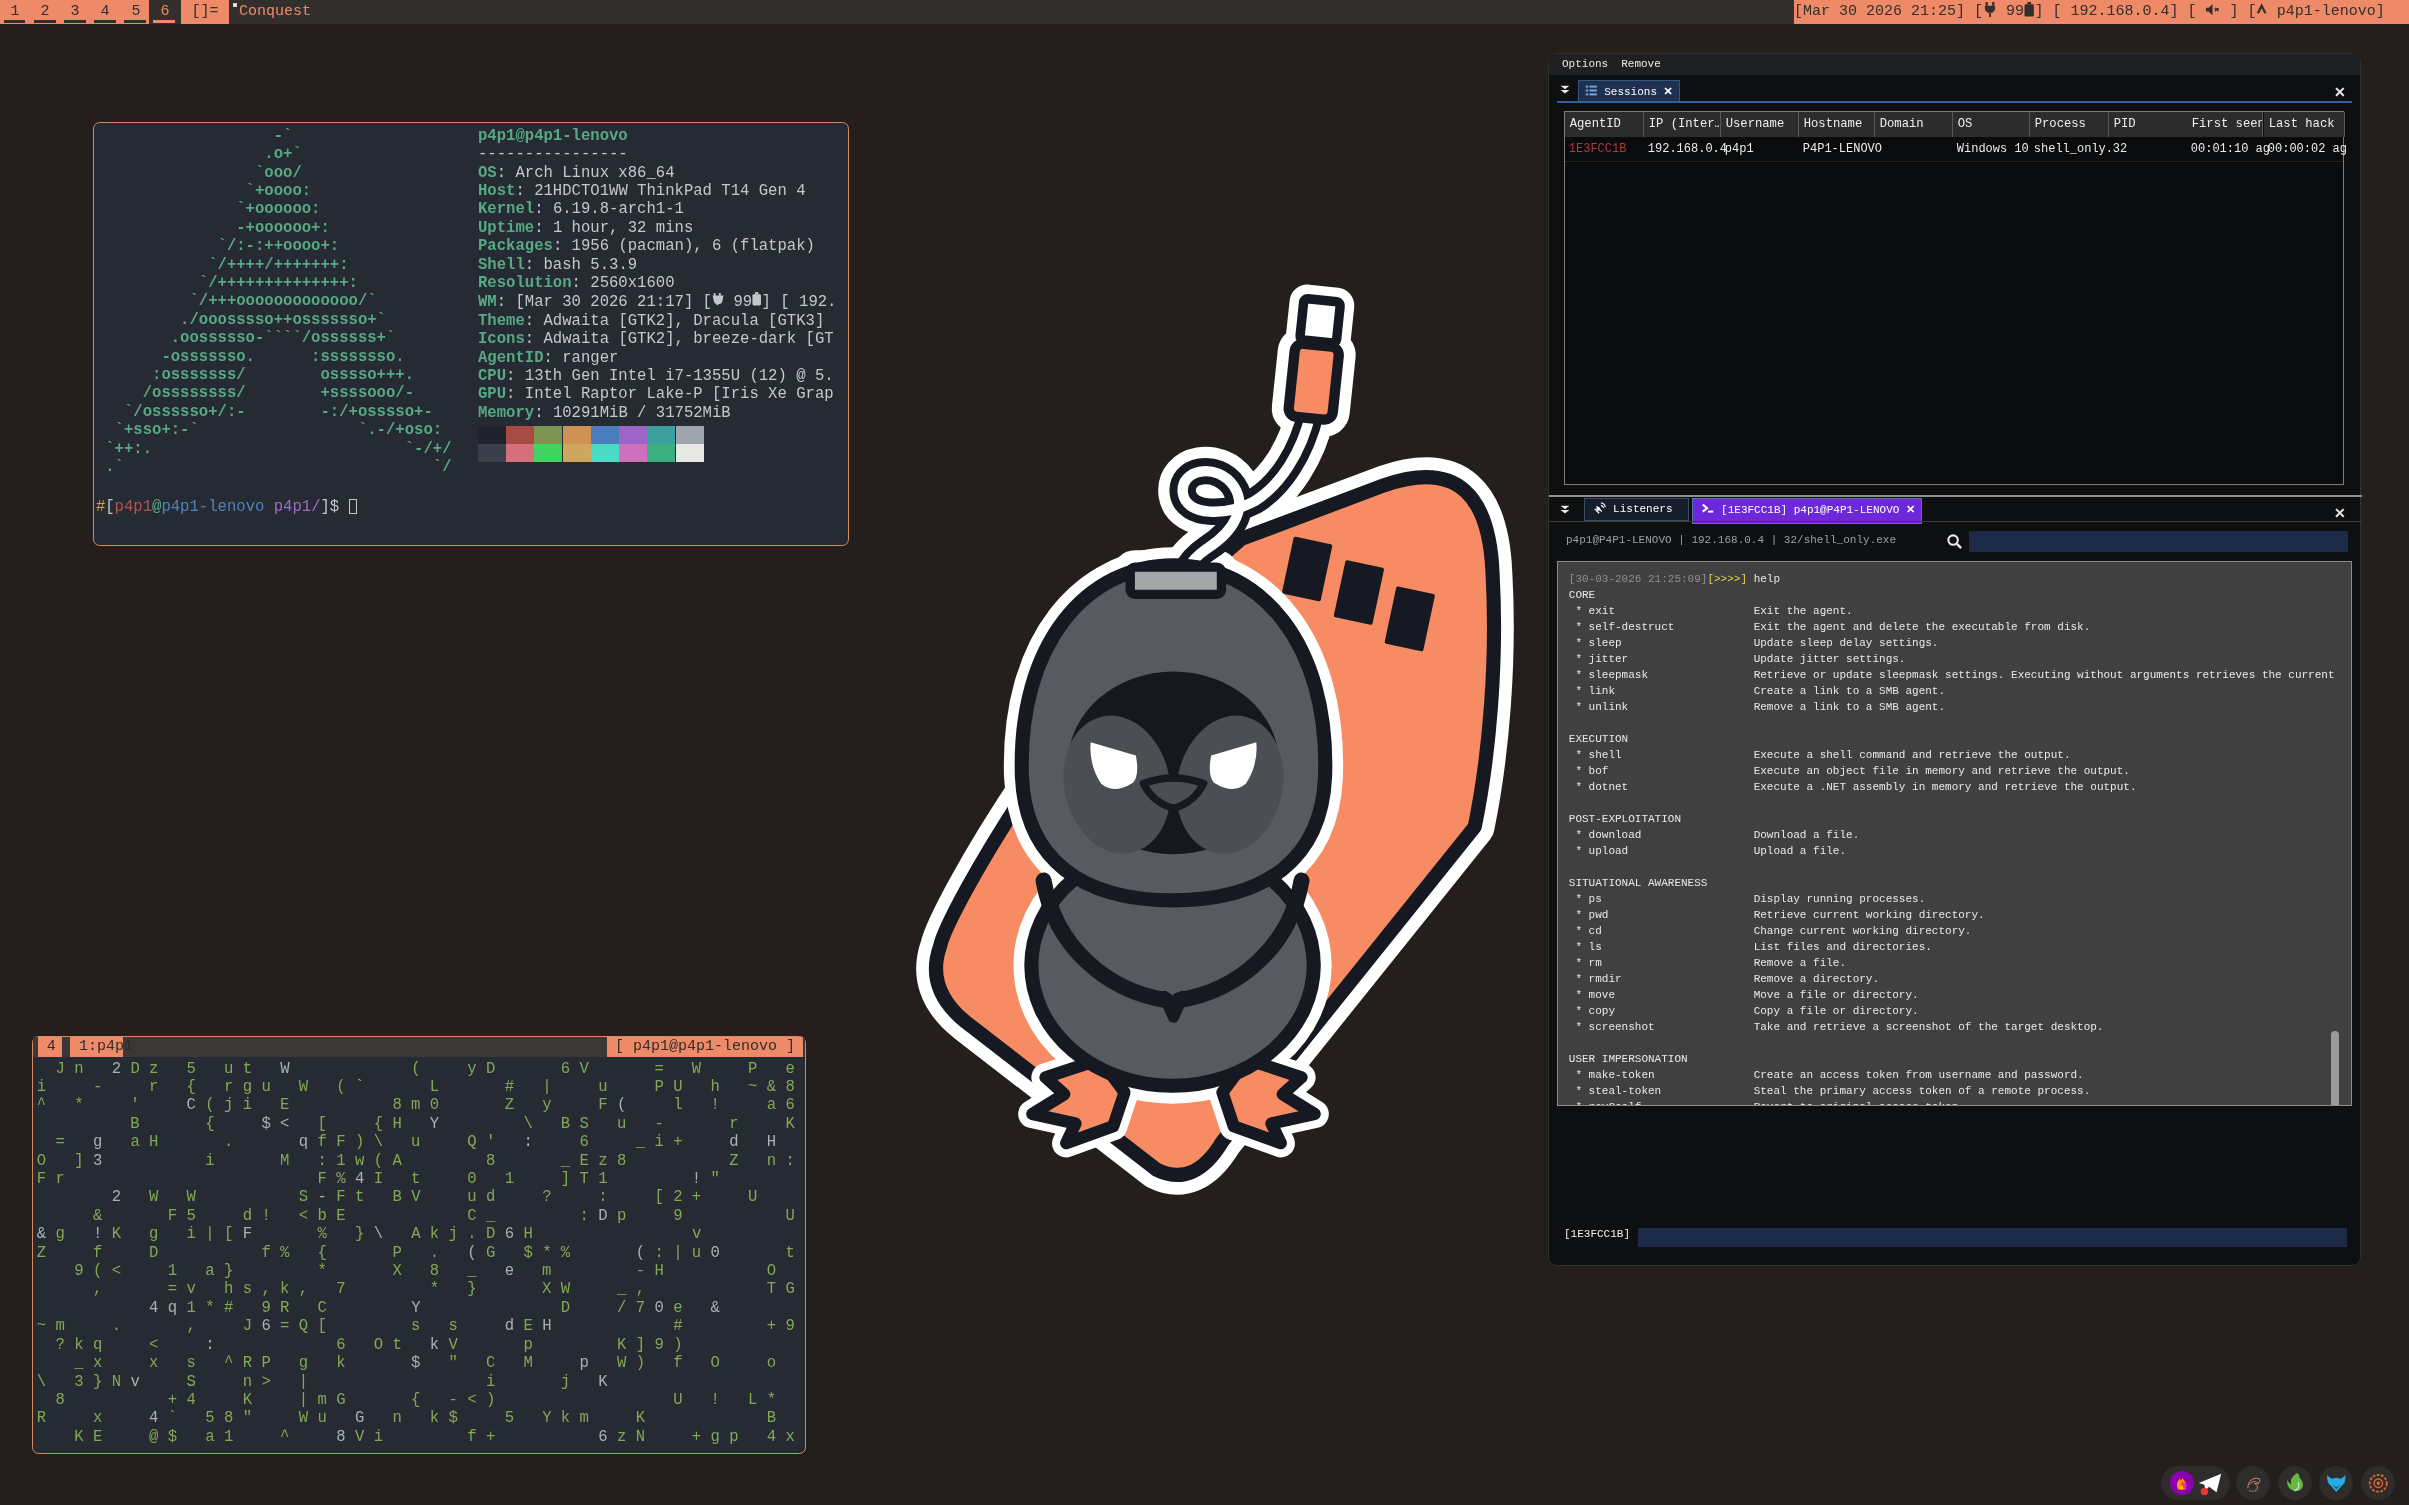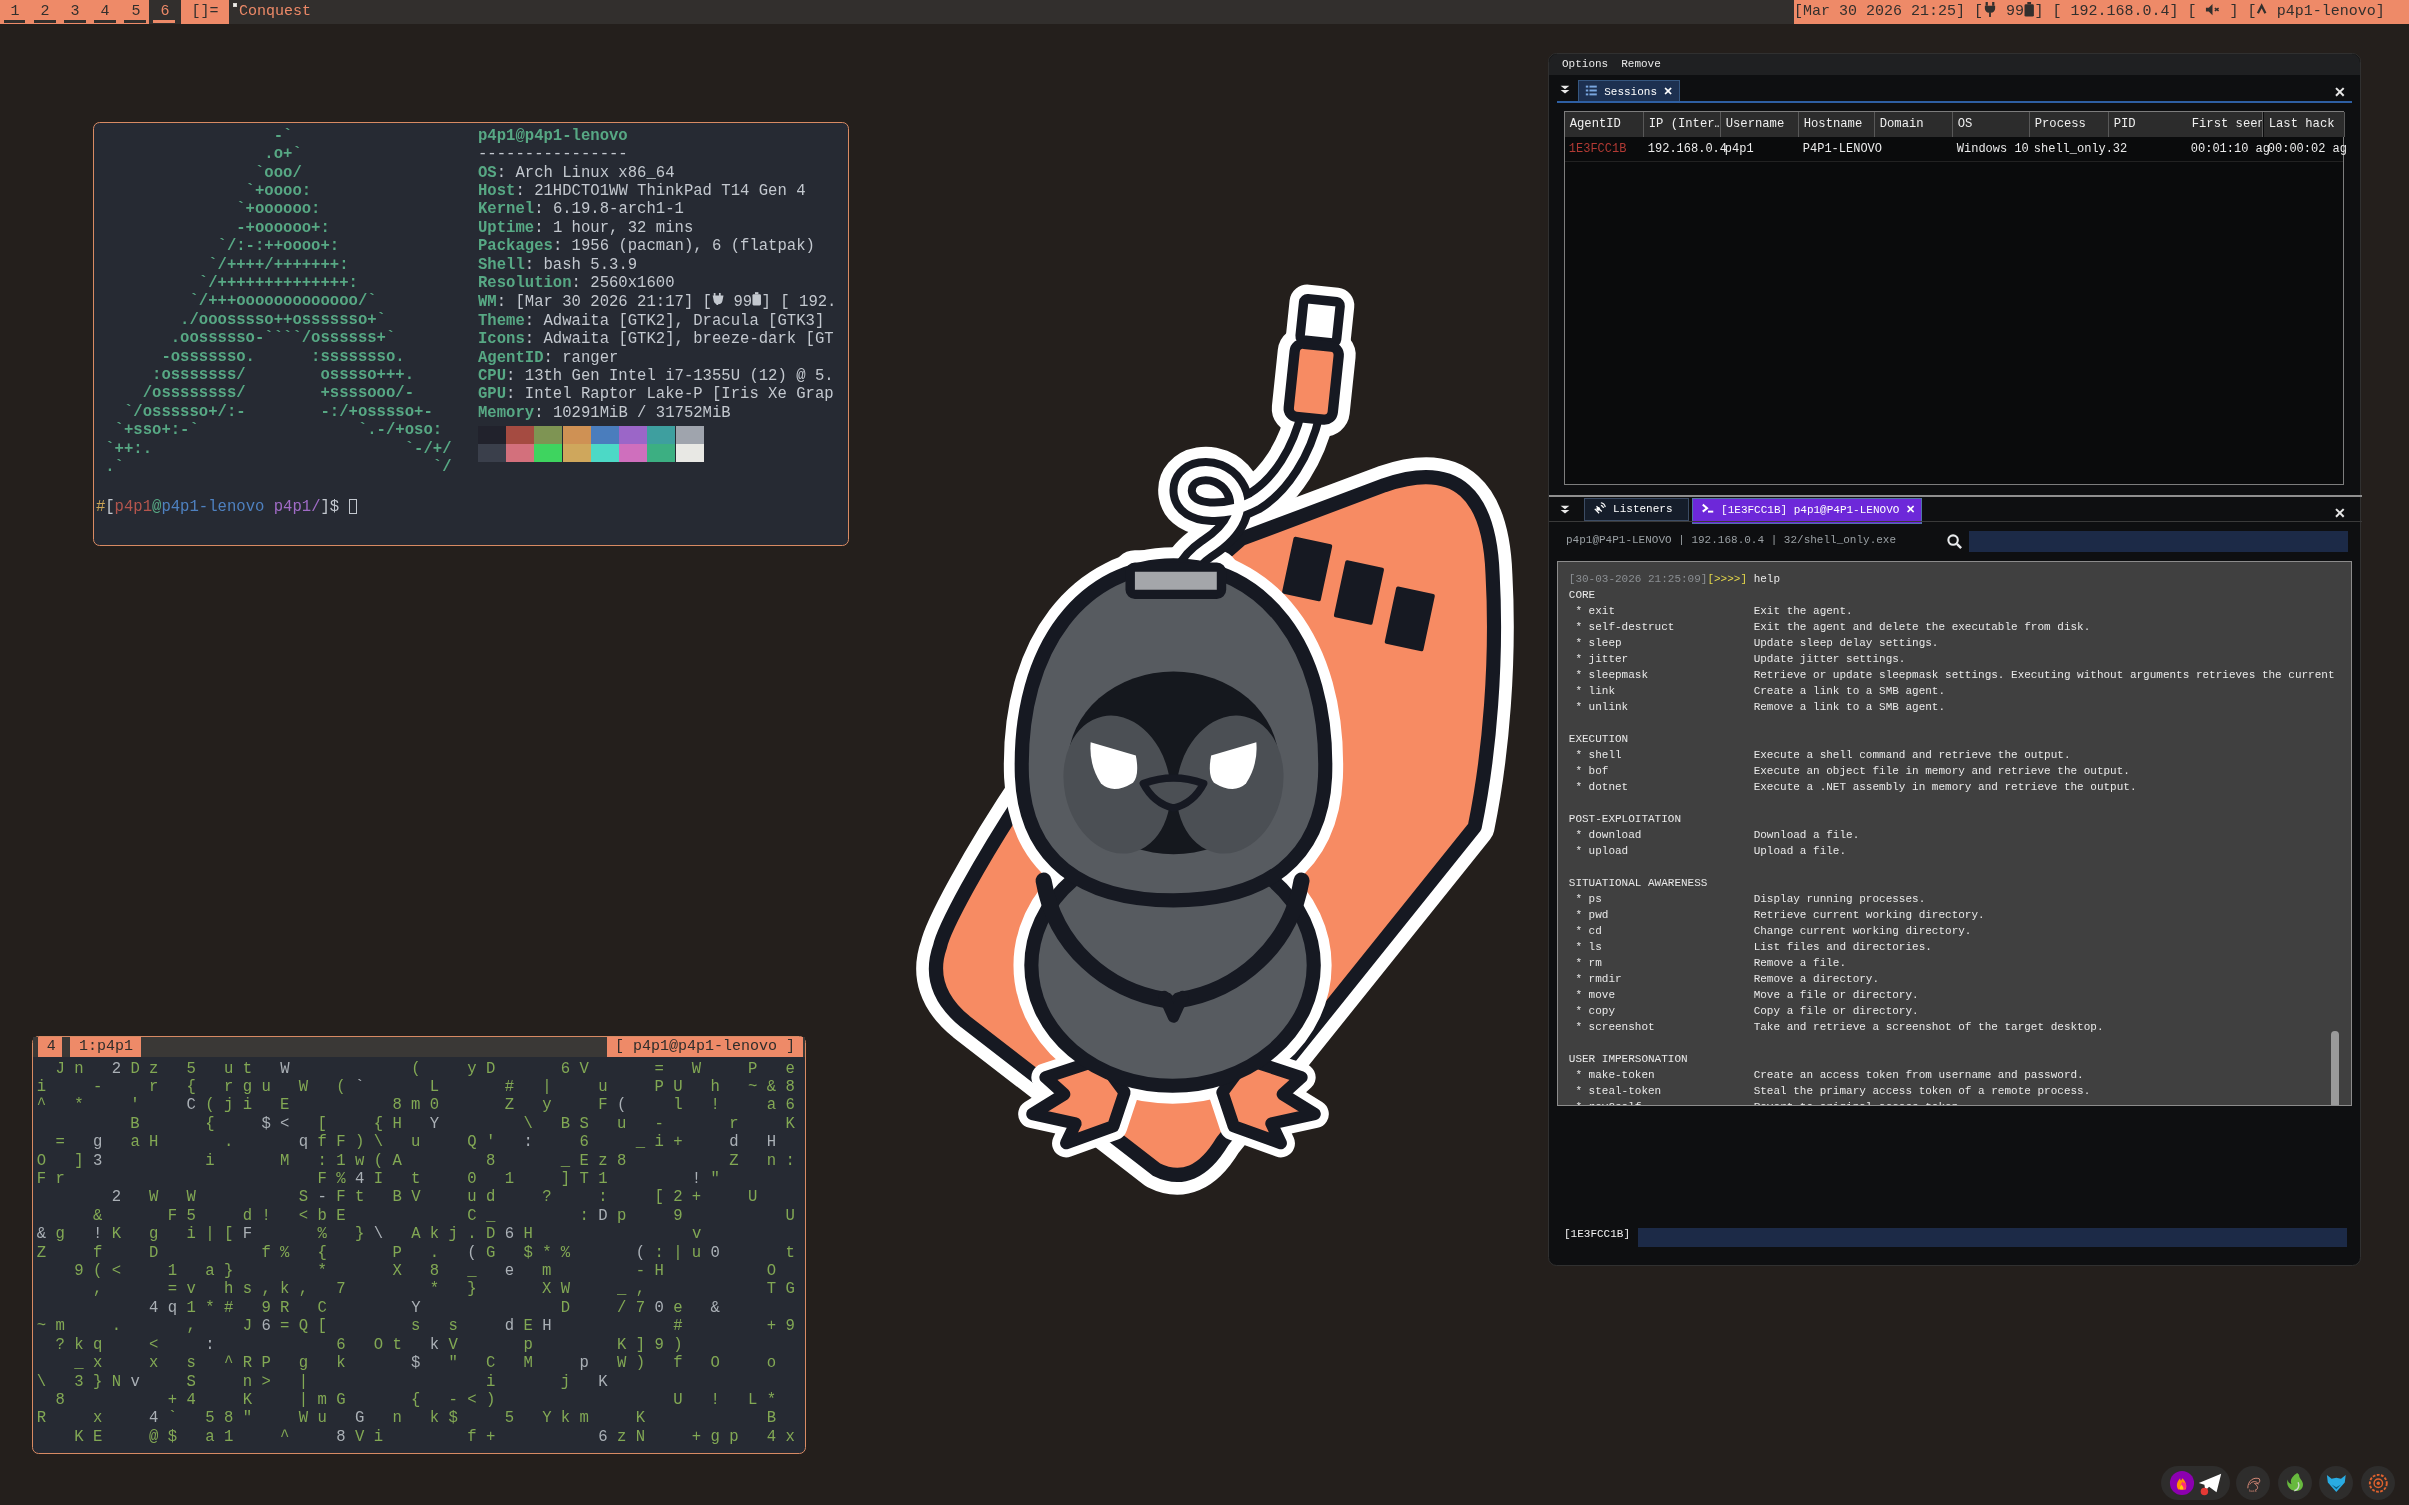--- a/index.html
+++ b/index.html
@@ -147,21 +147,21 @@
       <span style="position:absolute;left:113px;width:28px;height:18px;background:#4cd9c6"></span>
       <span style="position:absolute;left:141px;width:28px;height:18px;background:#cf6fbd"></span>
       <span style="position:absolute;left:169px;width:28px;height:18px;background:#3caf82"></span>
       <span style="position:absolute;left:198px;width:28px;height:18px;background:#e8e8e4"></span>
     </div>
 <pre class="abs" style="left:1.9px;top:375px"><span style="color:#caa456">#</span><span class="v">[</span><span style="color:#b4554d">p4p1</span><span style="color:#57a884">@</span><span style="color:#4e81c0">p4p1-lenovo</span><span style="color:#a06bc6"> p4p1/</span><span class="v">]$ </span><span style="display:inline-block;width:8.5px;height:15px;border:1.4px solid #c3c8cf;vertical-align:-2.8px"></span></pre>
 </div>
 <div id="t2" class="term" style="left:32px;top:1036px;width:774px;height:418px">
 <div id="t2bar">
 <span class="sb" style="left:4.7px;width:24.5px;text-align:center"> 4 </span>
-<span class="sb" style="left:37px;width:71px;text-align:right"> 1:p4p1 </span>
+<span class="sb" style="left:37px;width:53px;text-align:right"> 1:p4p1 </span>
 <span class="sb" style="left:574px;width:196px;text-align:center">[ p4p1@p4p1-lenovo ]</span>
 </div>
 <pre id="mx" class="abs" style="left:3.8px;top:22.6px">  J n   <b>2</b> D z   5   u t   <b>W</b>             (     y D       6 V       =   W     P   e
 i     -     r   {   r g u   W   ( <b>`</b>       L       #   |     u     P U   h   ~ &amp; 8
 ^   *     '     <b>C</b> ( j i   E           8 m 0       Z   y     F <b>(</b>     l   !     a 6
           B       {     <b>$</b> <b>&lt;</b>   [     { H   <b>Y</b>         \   B S   u   -       r     K
   =   <b>g</b>   a H       .       <b>q</b> f F ) \   u     Q '   <b>:</b>     6     _ i +     <b>d</b>   <b>H</b>
 O   ] <b>3</b>           i       M   : 1 w ( A         8       _ E z 8           Z   n :
 F r                           F % <b>4</b> I   t     0   1     ] T 1         <b>!</b> "
         <b>2</b>   W   W           S <b>-</b> F t   B V     u d     ?     :     [ 2 +     U

